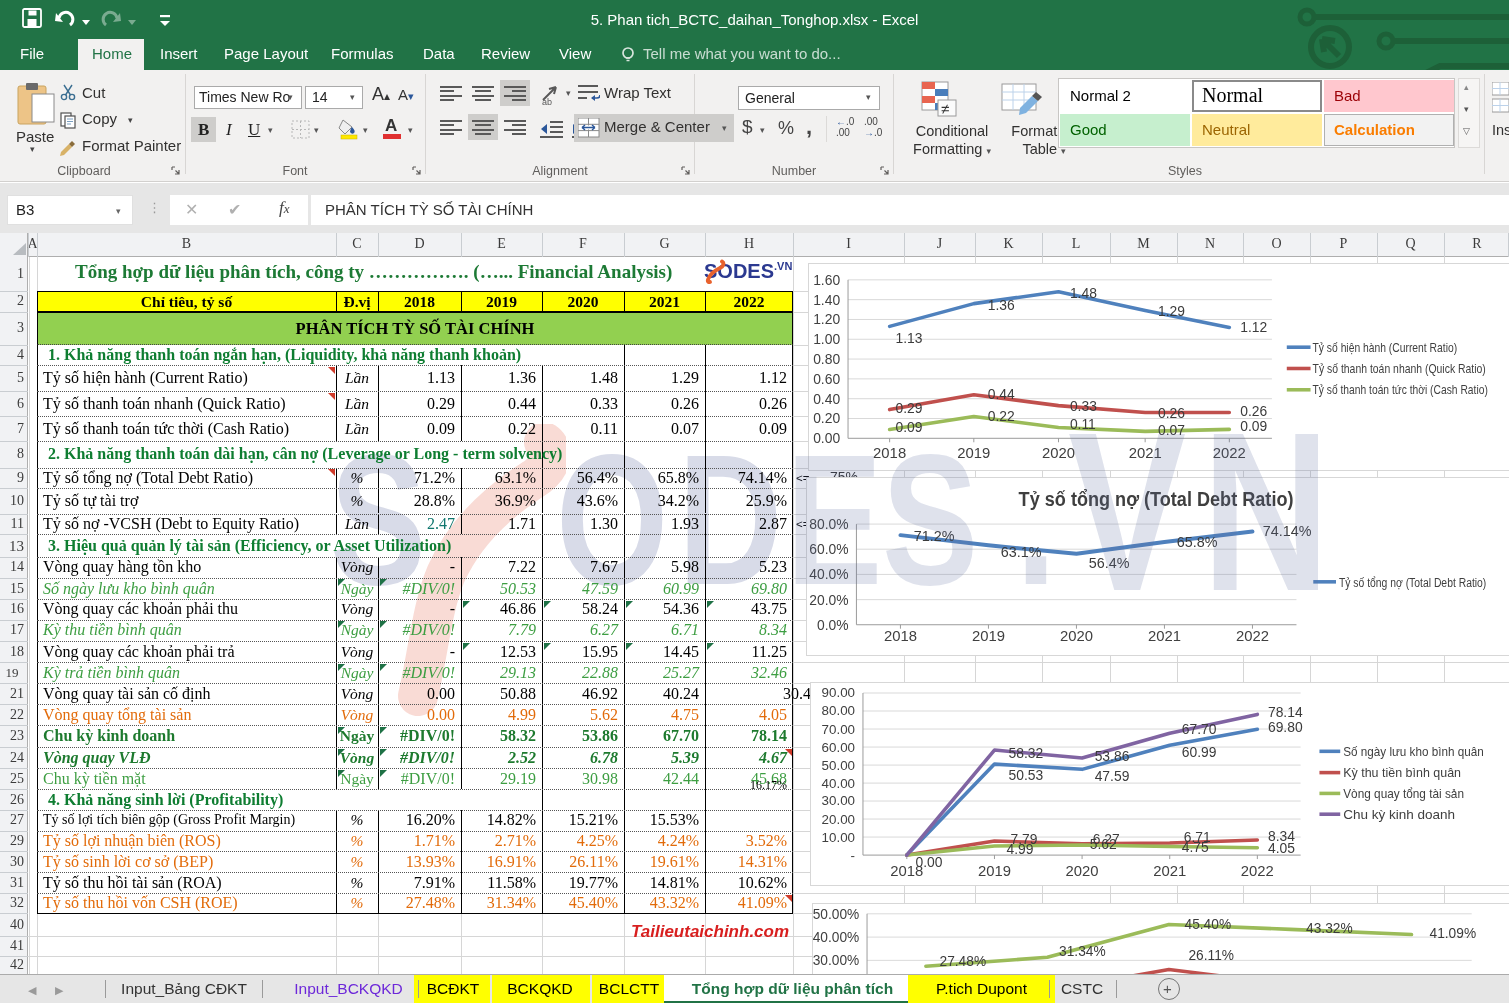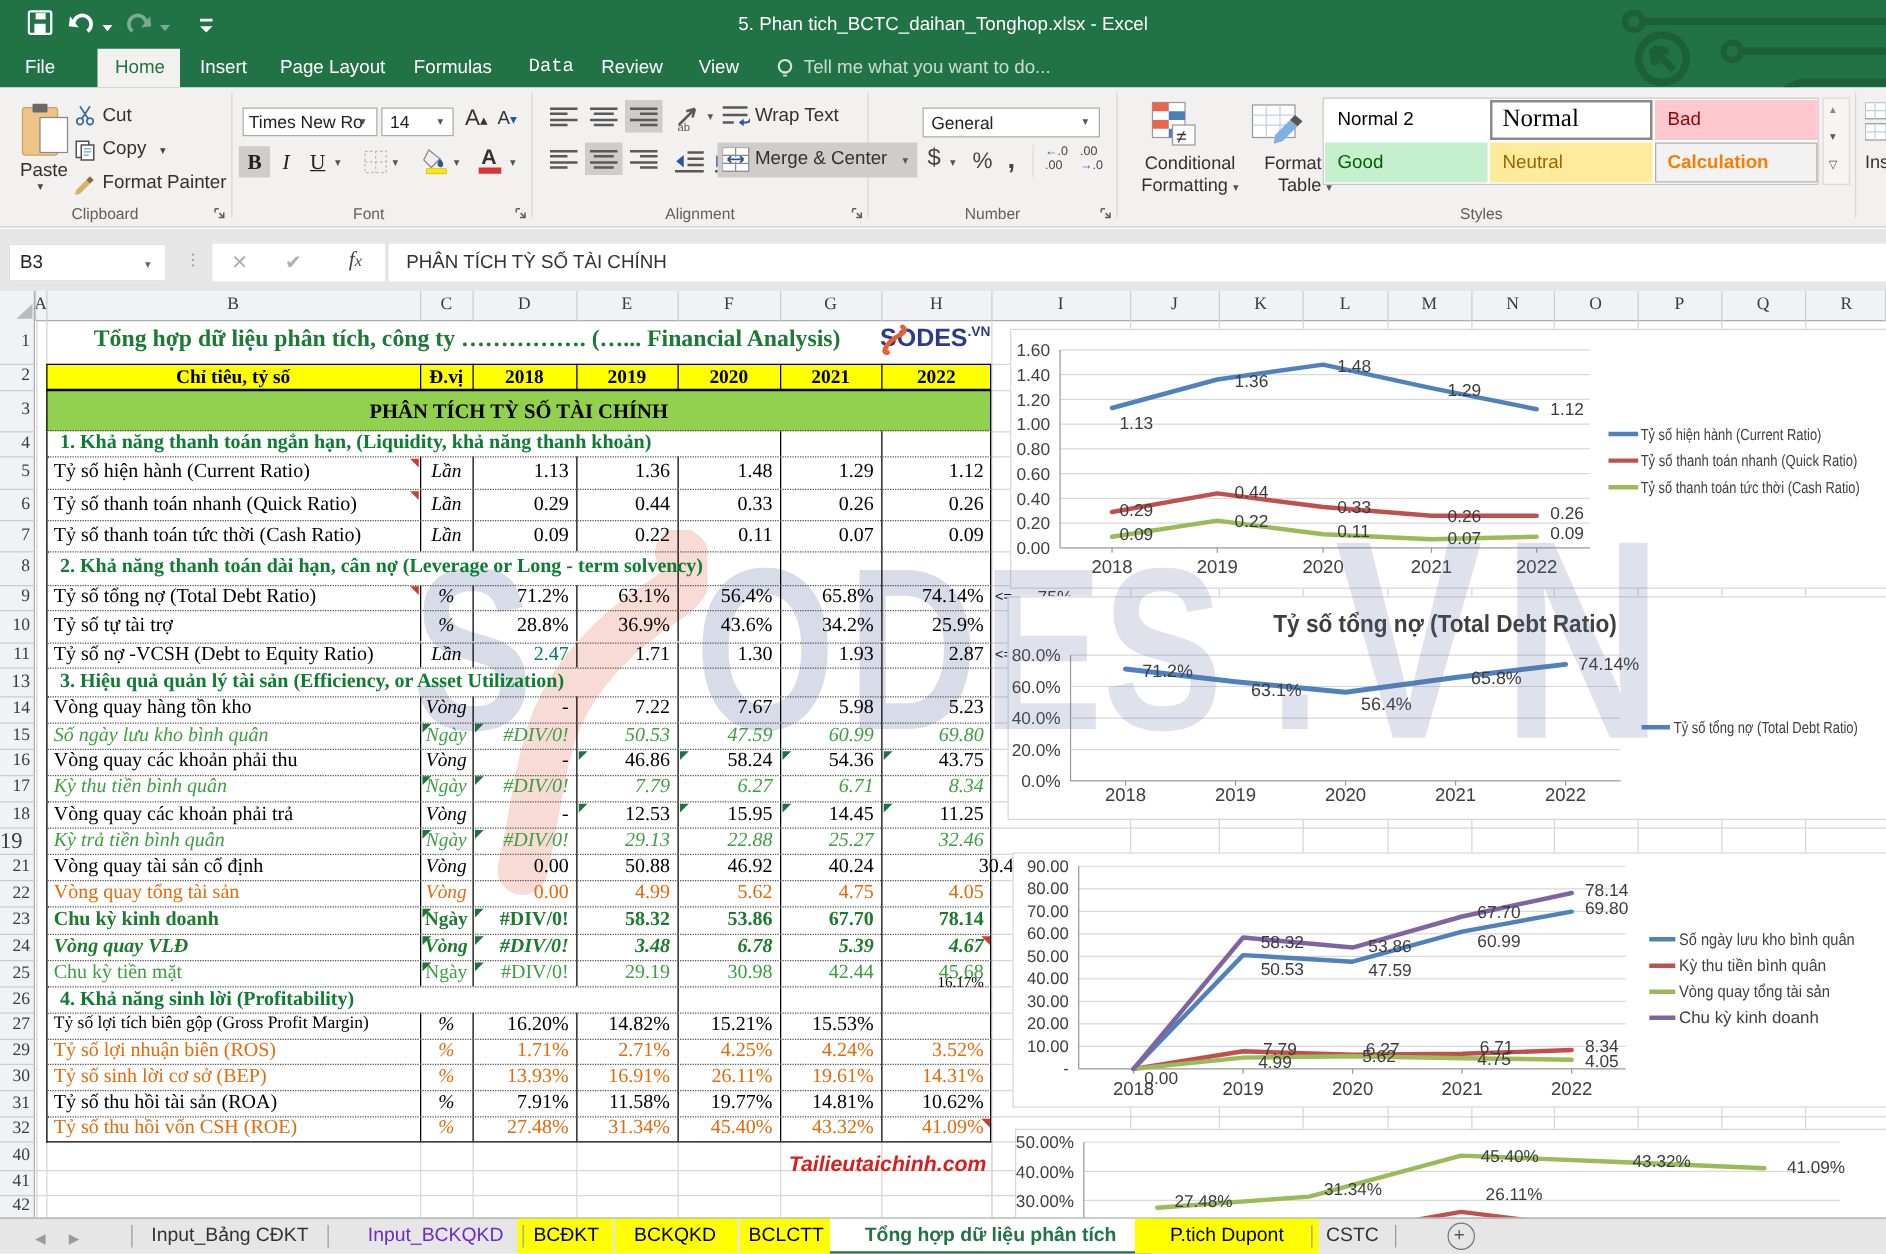--- a/index.html
+++ b/index.html
@@ -37,21 +37,21 @@
         <path d="M138 13 l10 0 -5 5 z"></path>
       </g>
 </svg>
 <div class="ab" style="left:0;top:11px;width:1509px;text-align:center;font-size:15px;color:#fff;">5. Phan tich_BCTC_daihan_Tonghop.xlsx - Excel</div>
 <div class="ab" style="left:78px;top:39px;width:66px;height:31px;background:#f2f1f0;"></div>
 <div class="ab" style="left:20px;top:45px;font-size:15px;color:#fff;">File</div>
 <div class="ab" style="left:92px;top:45px;font-size:15px;color:#217346;">Home</div>
 <div class="ab" style="left:160px;top:45px;font-size:15px;color:#fff;">Insert</div>
 <div class="ab" style="left:224px;top:45px;font-size:15px;color:#fff;">Page Layout</div>
 <div class="ab" style="left:331px;top:45px;font-size:15px;color:#fff;">Formulas</div>
-<div class="ab" style="left:423px;top:45px;font-size:15px;color:#fff;font-family:Liberation Mono, monospace;">Data</div>
+<div class="ab" style="left:423px;top:45px;font-size:15px;color:#fff;">Data</div>
 <div class="ab" style="left:481px;top:45px;font-size:15px;color:#fff;">Review</div>
 <div class="ab" style="left:559px;top:45px;font-size:15px;color:#fff;">View</div>
 <svg class="ab" style="left:620px;top:46px" width="16" height="18">
       <circle cx="8" cy="7" r="5" fill="none" stroke="#d8e5dd" stroke-width="1.7"></circle>
       <path d="M6 12 l4 0 M6.5 14.5 l3 0" stroke="#d8e5dd" stroke-width="1.5"></path>
     </svg>
 <div class="ab" style="left:643px;top:45px;font-size:15px;color:rgba(255,255,255,0.75);">Tell me what you want to do...</div>
 </div>
 <div class="ab" style="left:0;top:70px;width:1509px;height:112px;background:#f2f1f0;border-bottom:1px solid #d2d0ce;overflow:hidden;">
 <div class="ab" style="left:185px;top:4px;width:1px;height:100px;background:#d8d6d4;"></div>
@@ -341,21 +341,21 @@
 <div class="ab ser" style="left:0;top:567.4px;width:24px;text-align:right;transform:translateY(-50%);font-size:14px;color:#3b3b3b;">14</div>
 <div class="ab" style="left:0;top:599.1px;width:28px;height:1px;background:#c9cdd1;"></div>
 <div class="ab ser" style="left:0;top:588.5px;width:24px;text-align:right;transform:translateY(-50%);font-size:14px;color:#3b3b3b;">15</div>
 <div class="ab" style="left:0;top:619.7px;width:28px;height:1px;background:#c9cdd1;"></div>
 <div class="ab ser" style="left:0;top:609.4px;width:24px;text-align:right;transform:translateY(-50%);font-size:14px;color:#3b3b3b;">16</div>
 <div class="ab" style="left:0;top:641.0px;width:28px;height:1px;background:#c9cdd1;"></div>
 <div class="ab ser" style="left:0;top:630.4px;width:24px;text-align:right;transform:translateY(-50%);font-size:14px;color:#3b3b3b;">17</div>
 <div class="ab" style="left:0;top:662.0px;width:28px;height:1px;background:#c9cdd1;"></div>
 <div class="ab ser" style="left:0;top:651.5px;width:24px;text-align:right;transform:translateY(-50%);font-size:14px;color:#3b3b3b;">18</div>
 <div class="ab" style="left:0;top:683.0px;width:28px;height:1px;background:#c9cdd1;"></div>
-<div class="ab ser" style="left:0;top:672.5px;width:24px;text-align:left;transform:translateY(-50%);font-size:18px;color:#3b3b3b;">19</div>
+<div class="ab ser" style="left:0;top:672.5px;width:24px;text-align:center;transform:translateY(-50%);font-size:13px;color:#3b3b3b;">19</div>
 <div class="ab" style="left:0;top:704.0px;width:28px;height:1px;background:#c9cdd1;"></div>
 <div class="ab ser" style="left:0;top:693.5px;width:24px;text-align:right;transform:translateY(-50%);font-size:14px;color:#3b3b3b;">21</div>
 <div class="ab" style="left:0;top:725.0px;width:28px;height:1px;background:#c9cdd1;"></div>
 <div class="ab ser" style="left:0;top:714.5px;width:24px;text-align:right;transform:translateY(-50%);font-size:14px;color:#3b3b3b;">22</div>
 <div class="ab" style="left:0;top:747.0px;width:28px;height:1px;background:#c9cdd1;"></div>
 <div class="ab ser" style="left:0;top:736.0px;width:24px;text-align:right;transform:translateY(-50%);font-size:14px;color:#3b3b3b;">23</div>
 <div class="ab" style="left:0;top:768.0px;width:28px;height:1px;background:#c9cdd1;"></div>
 <div class="ab ser" style="left:0;top:757.5px;width:24px;text-align:right;transform:translateY(-50%);font-size:14px;color:#3b3b3b;">24</div>
 <div class="ab" style="left:0;top:789.0px;width:28px;height:1px;background:#c9cdd1;"></div>
 <div class="ab ser" style="left:0;top:778.5px;width:24px;text-align:right;transform:translateY(-50%);font-size:14px;color:#3b3b3b;">25</div>
@@ -732,21 +732,21 @@
 <div class="ab ser" style="left:43px;top:736.0px;transform:translateY(-52%);font-size:16px;color:#1d7a2e;font-weight:bold;white-space:nowrap;">Chu kỳ kinh doanh</div>
 <div class="ab ser" style="left:357px;top:736.0px;transform:translate(-50%,-52%);font-size:15.5px;color:#1d7a2e;font-weight:bold;white-space:nowrap;">Ngày</div>
 <div class="ab ser" style="left:455.0px;top:736.0px;transform:translate(-100%,-52%);font-size:16px;color:#1d7a2e;font-weight:bold;white-space:nowrap;">#DIV/0!</div>
 <div class="ab ser" style="left:536.0px;top:736.0px;transform:translate(-100%,-52%);font-size:16px;color:#1d7a2e;font-weight:bold;white-space:nowrap;">58.32</div>
 <div class="ab ser" style="left:618.0px;top:736.0px;transform:translate(-100%,-52%);font-size:16px;color:#1d7a2e;font-weight:bold;white-space:nowrap;">53.86</div>
 <div class="ab ser" style="left:699.0px;top:736.0px;transform:translate(-100%,-52%);font-size:16px;color:#1d7a2e;font-weight:bold;white-space:nowrap;">67.70</div>
 <div class="ab ser" style="left:787.0px;top:736.0px;transform:translate(-100%,-52%);font-size:16px;color:#1d7a2e;font-weight:bold;white-space:nowrap;">78.14</div>
 <div class="ab ser" style="left:43px;top:757.5px;transform:translateY(-52%);font-size:16px;color:#1d7a2e;font-weight:bold;font-style:italic;white-space:nowrap;">Vòng quay VLĐ</div>
 <div class="ab ser" style="left:357px;top:757.5px;transform:translate(-50%,-52%);font-size:15.5px;color:#1d7a2e;font-weight:bold;font-style:italic;white-space:nowrap;">Vòng</div>
 <div class="ab ser" style="left:455.0px;top:757.5px;transform:translate(-100%,-52%);font-size:16px;color:#1d7a2e;font-weight:bold;font-style:italic;white-space:nowrap;">#DIV/0!</div>
-<div class="ab ser" style="left:536.0px;top:757.5px;transform:translate(-100%,-52%);font-size:16px;color:#1d7a2e;font-weight:bold;font-style:italic;white-space:nowrap;">3.48</div>
+<div class="ab ser" style="left:536.0px;top:757.5px;transform:translate(-100%,-52%);font-size:16px;color:#1d7a2e;font-weight:bold;font-style:italic;white-space:nowrap;">2.52</div>
 <div class="ab ser" style="left:618.0px;top:757.5px;transform:translate(-100%,-52%);font-size:16px;color:#1d7a2e;font-weight:bold;font-style:italic;white-space:nowrap;">6.78</div>
 <div class="ab ser" style="left:699.0px;top:757.5px;transform:translate(-100%,-52%);font-size:16px;color:#1d7a2e;font-weight:bold;font-style:italic;white-space:nowrap;">5.39</div>
 <div class="ab ser" style="left:787.0px;top:757.5px;transform:translate(-100%,-52%);font-size:16px;color:#1d7a2e;font-weight:bold;font-style:italic;white-space:nowrap;">4.67</div>
 <div class="ab ser" style="left:43px;top:778.5px;transform:translateY(-52%);font-size:16px;color:#3d9e42;white-space:nowrap;">Chu kỳ tiền mặt</div>
 <div class="ab ser" style="left:357px;top:778.5px;transform:translate(-50%,-52%);font-size:15.5px;color:#3d9e42;white-space:nowrap;">Ngày</div>
 <div class="ab ser" style="left:455.0px;top:778.5px;transform:translate(-100%,-52%);font-size:16px;color:#3d9e42;white-space:nowrap;">#DIV/0!</div>
 <div class="ab ser" style="left:536.0px;top:778.5px;transform:translate(-100%,-52%);font-size:16px;color:#3d9e42;white-space:nowrap;">29.19</div>
 <div class="ab ser" style="left:618.0px;top:778.5px;transform:translate(-100%,-52%);font-size:16px;color:#3d9e42;white-space:nowrap;">30.98</div>
 <div class="ab ser" style="left:699.0px;top:778.5px;transform:translate(-100%,-52%);font-size:16px;color:#3d9e42;white-space:nowrap;">42.44</div>
 <div class="ab ser" style="left:787.0px;top:778.5px;transform:translate(-100%,-52%);font-size:16px;color:#3d9e42;white-space:nowrap;">45.68</div>

